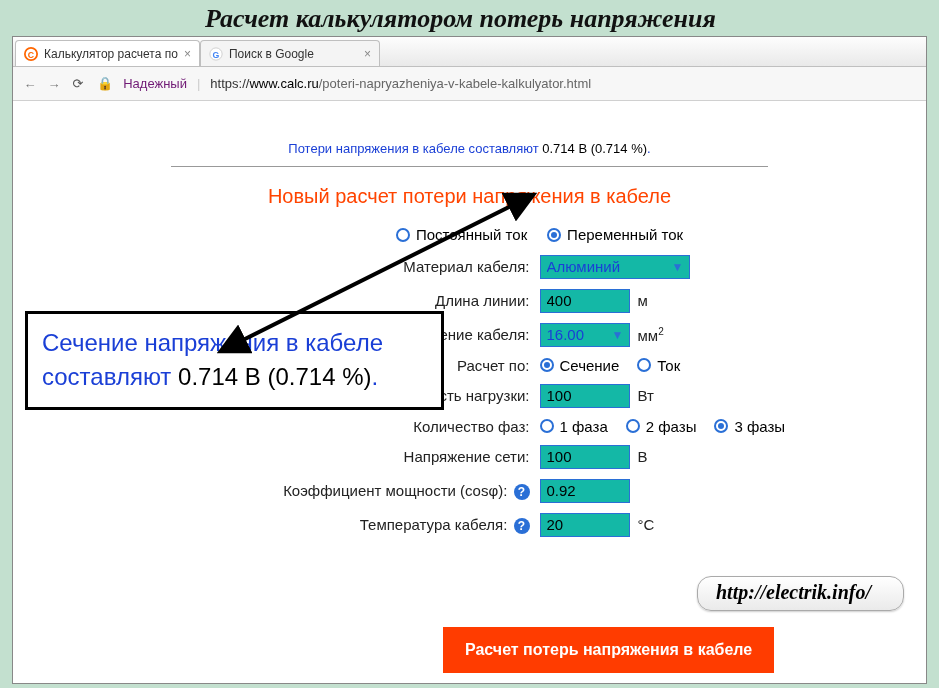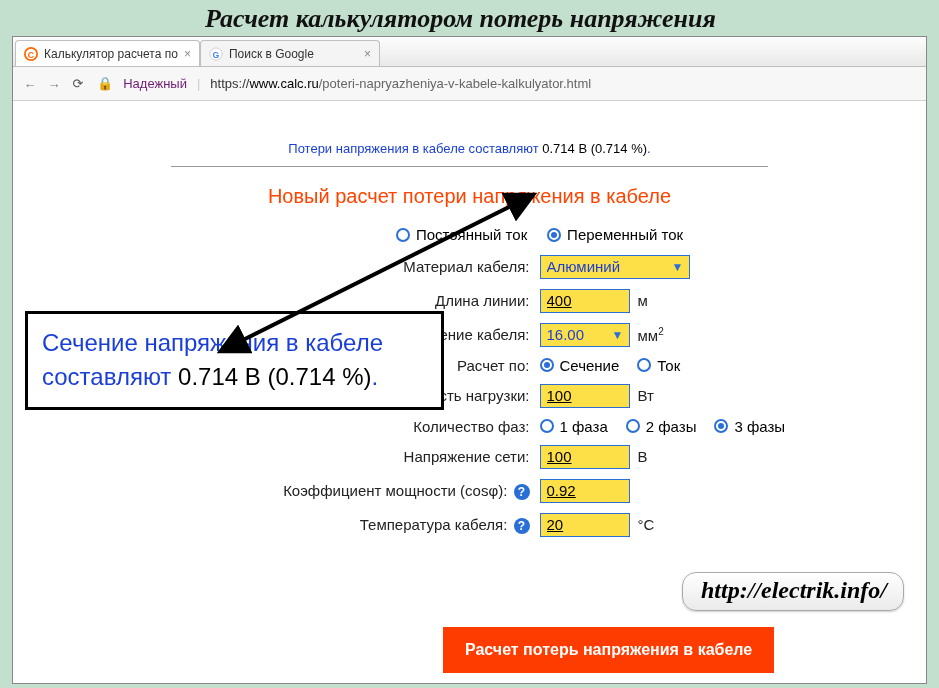--- a/index.html
+++ b/index.html
@@ -126,32 +126,32 @@
     width:14px; height:14px; border:2px solid #2a6fd6; border-radius:50%;
     display:inline-block; position:relative; margin-right:2px;
     background:#fff;
   }
   .radio.checked::after{
     content:''; position:absolute; inset:2px; background:#2a6fd6; border-radius:50%;
   }
   .radio-wrap { display:inline-flex; align-items:center; gap:4px; margin-right:10px; font-size:15px; }
   select.fake, input.fake {
     border: 1px solid #2a6fd6;
-    background:#fde047;
+    background:#14b8a6;
     font-size:15px;
     padding: 2px 6px;
     height: 24px;
   }
   select.fake { width:150px; color:#1a3fd6; appearance:none; }
   .select-wrap { position:relative; display:inline-block; }
   .select-wrap::after{
     content:'▼'; color:#2a6fd6; font-size:12px;
     position:absolute; right:6px; top:5px; pointer-events:none;
   }
-  input.fake { width:90px;text-decoration:underline; }
+  input.fake { width:90px; }
   .unit { font-size:15px; color:#222; }
   .help {
     width:16px; height:16px; border-radius:50%; background:#2a6fd6; color:#fff;
     display:inline-flex; align-items:center; justify-content:center;
     font-size:12px; font-weight:bold; margin-left:2px;
   }
 
   .callout-box {
     position:absolute;
     left: 12px;
@@ -174,25 +174,25 @@
     height: 180px;
     pointer-events:none;
   }
 
   .watermark {
     position:absolute;
     right: 22px;
     bottom: 72px;
     font-style: italic;
     font-weight: bold;
-    font-size: 24px;
+    font-size: 20px;
     font-family: Georgia,'Times New Roman',serif;
     border: 1px solid #aaa;
     border-radius: 14px;
-    padding: 4px 16px 6px 18px;
+    padding: 4px 32px 6px 18px;
     background: linear-gradient(#fff,#eaeaea);
     box-shadow: 0 1px 2px rgba(0,0,0,.2);
   }
   .submit-btn {
     position:absolute;
     left: 430px;
     bottom: 10px;
     background:#ff3c00;
     color:#fff;
     font-size:16px;

